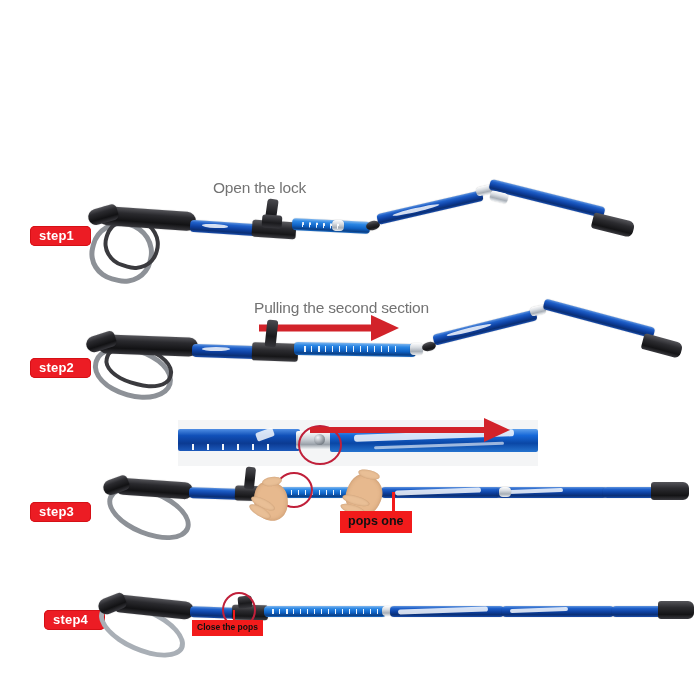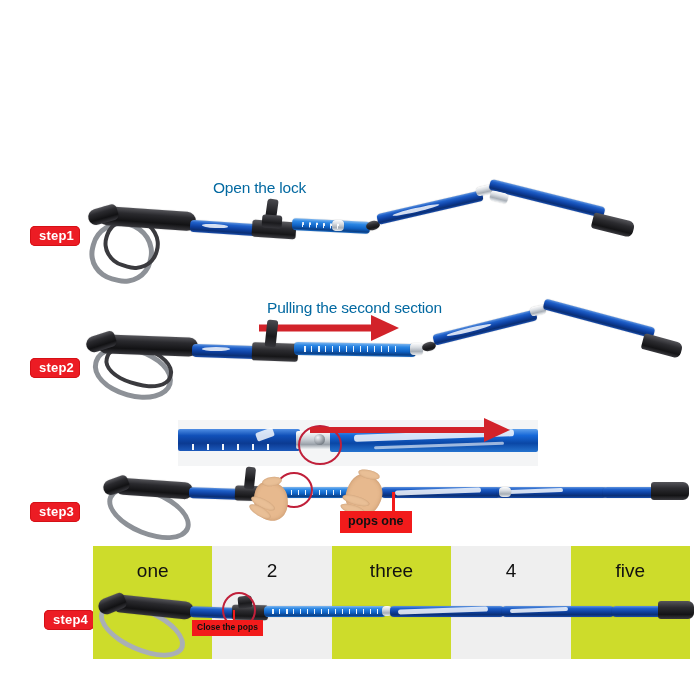--- a/index.html
+++ b/index.html
@@ -19,30 +19,30 @@
   
   .step-badge {
     position: absolute;
     background: #ec1c24;
     color: #ffffff;
     font-family: "Liberation Sans", sans-serif;
     font-size: 13px;
     font-weight: 700;
     letter-spacing: .2px;
     border-radius: 5px;
-    padding: 3px 6px 4px 9px;
+    padding: 3px 17px 4px 9px;
     line-height: 1;
     box-shadow: 0 0 0 1px #d51016 inset;
     white-space: nowrap;
   }
 
   
   .caption {
     position: absolute;
-    color: #0369a1;
+    color: #737373;
     font-family: "Liberation Sans", sans-serif;
     font-size: 15.5px;
     font-weight: 400;
     letter-spacing: -0.2px;
     white-space: nowrap;
     text-align: center;
   }
 
   
   .red-arrow { position: absolute; }
@@ -225,21 +225,21 @@
     <div class="brand-swoosh" style="left:312px; top:13px; width:48px; height:4px; transform:rotate(-13deg);"></div>
     <div class="seg silver" style="left:396px; top:-9px; width:16px; height:9px; transform:rotate(-13deg);"></div>
 
     <div class="seg" style="left:408px; top:-2px; width:118px; height:11px; transform:rotate(14deg);"></div>
     <div class="seg silver" style="left:410px; top:-3px; width:18px; height:10px; transform:rotate(14deg);"></div>
     <div class="tip-cap" style="left:512px; top:22px; width:42px; height:16px; transform:rotate(14deg);"></div>
   </div>
 
   <div class="step-badge" style="left:30px; top:358px;">step2</div>
 
-  <div class="caption" style="left:267px; top:299px;">Pulling the second section</div>
+  <div class="caption" style="left:254px; top:299px;">Pulling the second section</div>
 
   <div class="red-arrow" style="left:259px; top:315px; width:140px; height:26px;">
     <div class="shaft" style="width:114px;"></div>
     <div class="head"></div>
   </div>
 
   <div class="pole-wrap" style="left:80px; top:310px; width:580px; height:95px;">
 
     <div class="strap" style="left:12px; top:38px; width:72px; height:40px; transform:rotate(16deg); border-radius:48% 52% 50% 50%;"></div>
     <div class="strap dark" style="left:24px; top:36px; width:62px; height:32px; border-width:4px; transform:rotate(16deg);"></div>
@@ -331,37 +331,20 @@
     <div class="finger" style="left:4px; top:24px; width:28px; height:9px; transform:rotate(16deg);"></div>
     <div class="finger" style="left:2px; top:33px; width:26px; height:9px; transform:rotate(18deg);"></div>
     <div class="finger" style="left:20px; top:-2px; width:22px; height:9px; transform:rotate(14deg);"></div>
   </div>
 
   <div class="leader" style="left:392px; top:492px; width:3px; height:22px;"></div>
   <div class="callout" style="left:340px; top:511px; font-size:12.5px; padding:4px 8px 5px 8px;">pops one</div>
 
   <div class="step-badge" style="left:30px; top:610px;margin-left:14px;">step4</div>
 
-  <div class="band" style="left:93px; top:546px; width:597px; height:113px;">
-    <div class="band-col" style="flex:1; background:#cddc2b;">
-      <div class="col-label">one</div>
-    </div>
-    <div class="band-col" style="flex:1; background:#efefef;">
-      <div class="col-label">2</div>
-    </div>
-    <div class="band-col" style="flex:1; background:#cddc2b;">
-      <div class="col-label">three</div>
-    </div>
-    <div class="band-col" style="flex:1; background:#efefef;">
-      <div class="col-label">4</div>
-    </div>
-    <div class="band-col" style="flex:1; background:#cddc2b;">
-      <div class="col-label">five</div>
-    </div>
-  </div>
 
   <div class="pole-wrap" style="left:92px; top:588px; width:600px; height:60px;">
 
     <div class="strap" style="left:4px; top:20px; width:82px; height:34px; transform:rotate(24deg); border-radius:50%; border-color:#a9afb6;"></div>
 
     <div class="seg blackgrip" style="left:20px; top:10px; width:82px; height:18px; transform:rotate(6deg);"></div>
     <div class="seg blackgrip" style="left:6px; top:8px; width:28px; height:16px; transform:rotate(-22deg); border-radius:10px 6px 6px 10px;"></div>
 
     <div class="seg" style="left:98px; top:19px; width:48px; height:11px; transform:rotate(2deg);"></div>
     <div class="seg darkjoint" style="left:140px; top:17px; width:36px; height:15px; transform:rotate(1deg);"></div>

